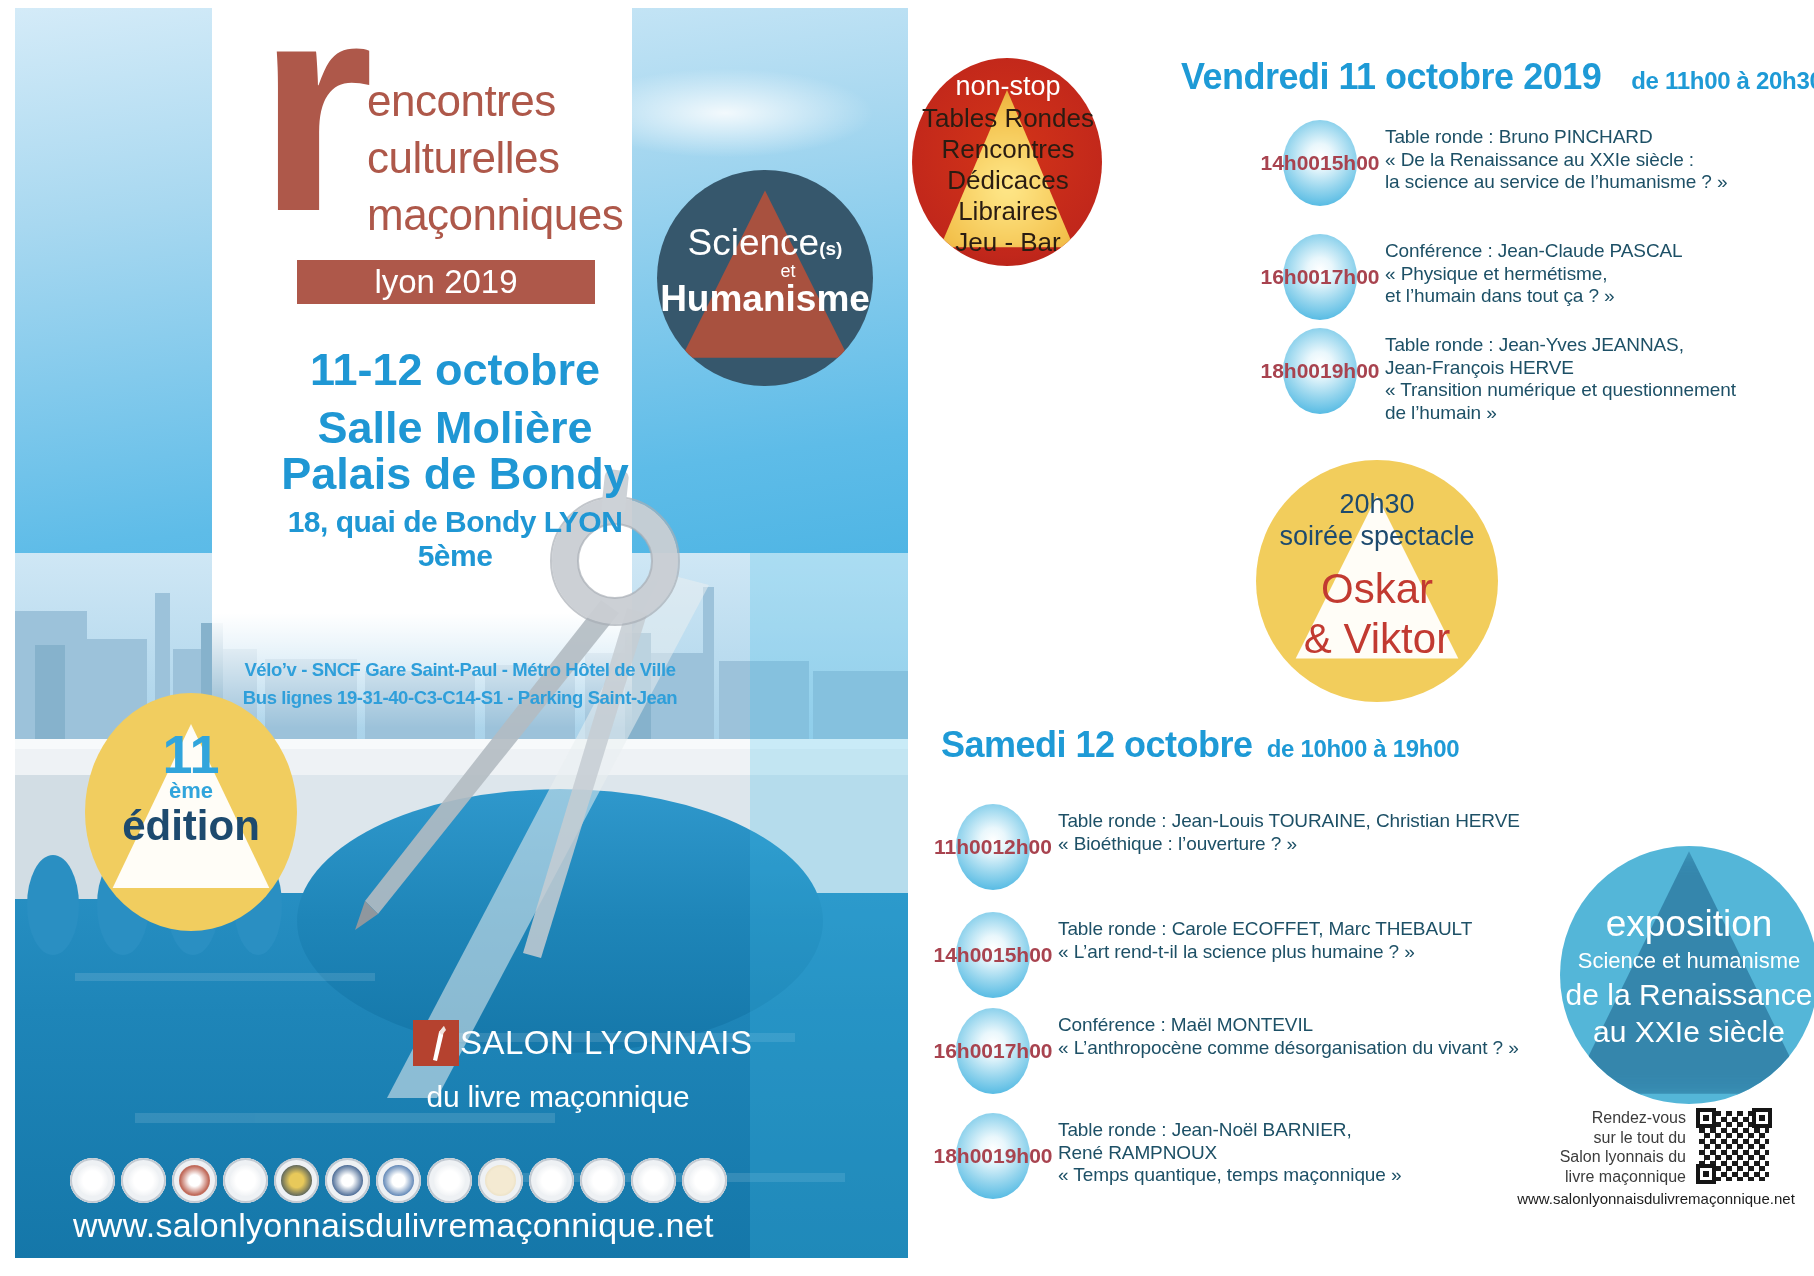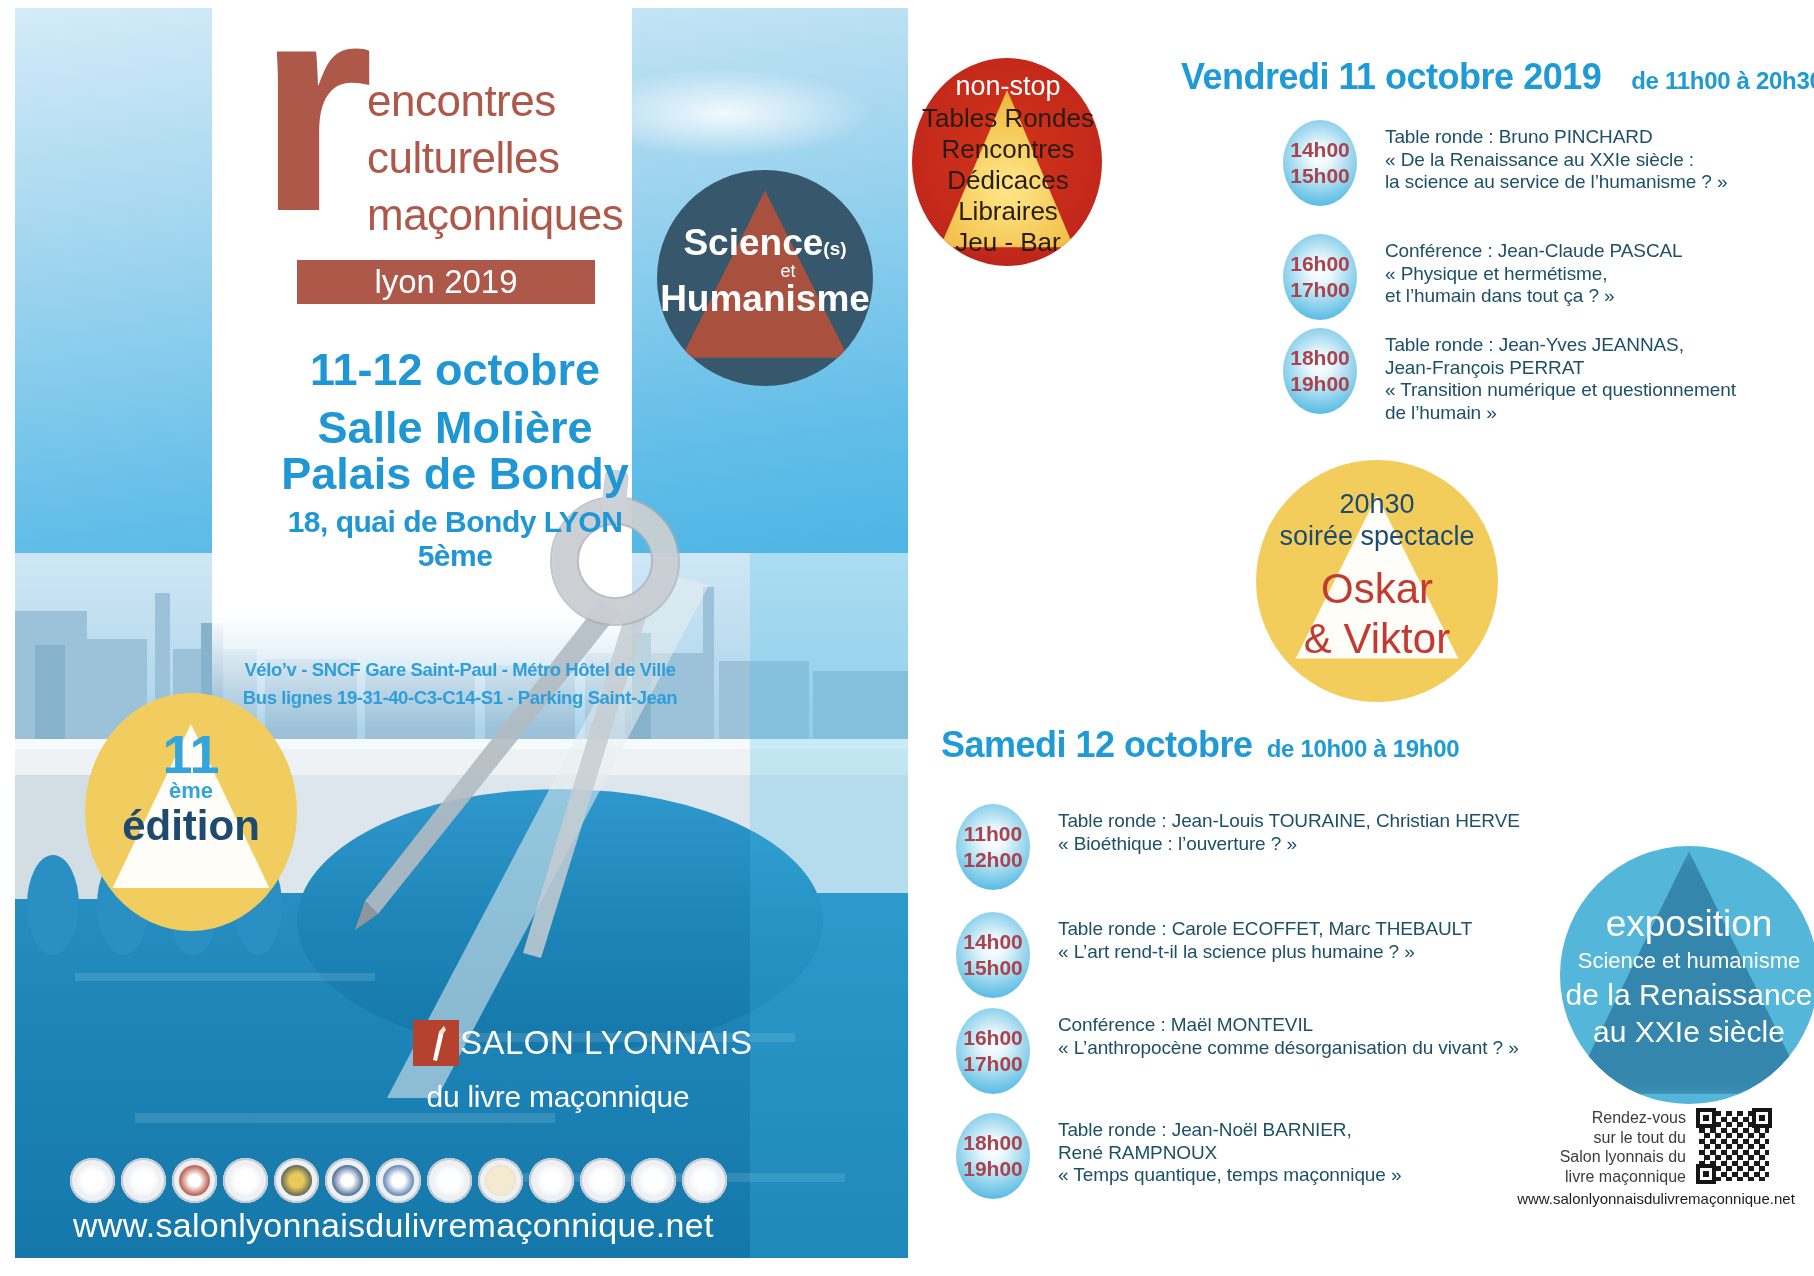--- a/index.html
+++ b/index.html
@@ -23,21 +23,21 @@
            letter-spacing:-0.5px;font-weight:400;}
   .r-banner{position:absolute;left:282px;top:252px;width:298px;height:44px;background:#ae584a;
            color:#fff;font-size:33px;display:flex;align-items:center;justify-content:center;}
 
   
   .sci{position:absolute;left:642px;top:162px;width:216px;height:216px;border-radius:50%;
        background:#36576c;overflow:hidden;text-align:center;color:#fff;}
   .sci-tri{position:absolute;left:8%;top:6%;width:84%;height:88%;background:#a8513f;
        clip-path:polygon(50% 4%,96% 92%,4% 92%);filter:blur(4px);}
   .sci-text{position:relative;padding-top:54px;line-height:1.02;}
-  .sci-title{font-size:37px;font-weight:bold;}
+  .sci-title{font-size:37px;font-weight:normal;}
   .sci-sup{font-size:19px;font-weight:bold;}
   .sci-et{font-size:18px;padding-left:46px;}
   .sci-sub{font-size:37px;font-weight:bold;}
 
   
   .venue{position:absolute;left:240px;top:336px;width:400px;text-align:center;color:#1f97d4;}
   .venue-dates{font-size:45px;font-weight:bold;margin-bottom:9px;}
   .venue-l{font-size:45px;font-weight:bold;line-height:46px;}
   .venue-addr{font-size:30px;font-weight:bold;margin-top:8px;letter-spacing:-0.5px;}
   .transport{position:absolute;left:215px;top:648px;width:460px;text-align:center;color:#2f9fda;
@@ -82,21 +82,21 @@
         clip-path:polygon(50% 4%,94% 94%,6% 94%);filter:blur(7px);}
   .nonstop-text{position:absolute;left:-25px;top:12px;width:240px;text-align:center;}
   .nonstop-head{color:#fff;font-size:27px;line-height:33px;}
   .nonstop-item{color:#2a1c12;font-size:26px;line-height:31px;}
 
   .day-head{position:absolute;display:flex;align-items:baseline;color:#1e9ad6;white-space:nowrap;}
   .day-title{font-size:36px;font-weight:bold;letter-spacing:-0.5px;}
   .day-hours{font-size:24px;margin-left:14px;font-weight:bold;letter-spacing:-0.3px;}
 
   .ev{position:absolute;display:flex;gap:28px;align-items:flex-start;}
-  .bub{width:74px;height:86px;border-radius:50%;flex:0 0 auto;display:flex;flex-direction:column;
+  .bub{width:74px;height:86px;border-radius:50%;flex:0 0 auto;display:flex;flex-direction:row;
        align-items:center;justify-content:center;
        background:radial-gradient(circle at 50% 42%,#ffffff 0%,#e9f7fc 20%,#93d4ed 55%,#4db7e2 85%,#3dade0 100%);}
   .bub span{font-size:21px;line-height:26px;font-weight:bold;color:#a8434f;}
   .ev-text{padding-top:6px;color:#1d5066;font-size:19px;line-height:22.5px;letter-spacing:-0.1px;}
 
   .evening{position:absolute;left:1256px;top:460px;width:242px;height:242px;border-radius:50%;
        background:#f2cd5c;overflow:hidden;text-align:center;}
   .evening-tri{position:absolute;left:8%;top:10%;width:84%;height:80%;background:#fff;
        clip-path:polygon(50% 6%,90% 90%,10% 90%);filter:blur(9px);opacity:.95;}
   .evening-text{position:relative;padding-top:28px;}
@@ -317,21 +317,21 @@
     </div>
   </div>
 
   <div class="ev" style="left:1283px;top:328px;">
     <div class="bub">
       <span>18h00</span>
       <span>19h00</span>
     </div>
     <div class="ev-text">
       <div>Table ronde : Jean-Yves JEANNAS,</div>
-      <div>Jean-François PERRAT</div>
+      <div>Jean-François HERVE</div>
       <div>« Transition numérique et questionnement</div>
       <div>de l’humain »</div>
     </div>
   </div>
 
   <div class="evening">
     <div class="evening-tri"></div>
     <div class="evening-text">
       <div class="evening-time">20h30</div>
       <div class="evening-label">soirée spectacle</div>

